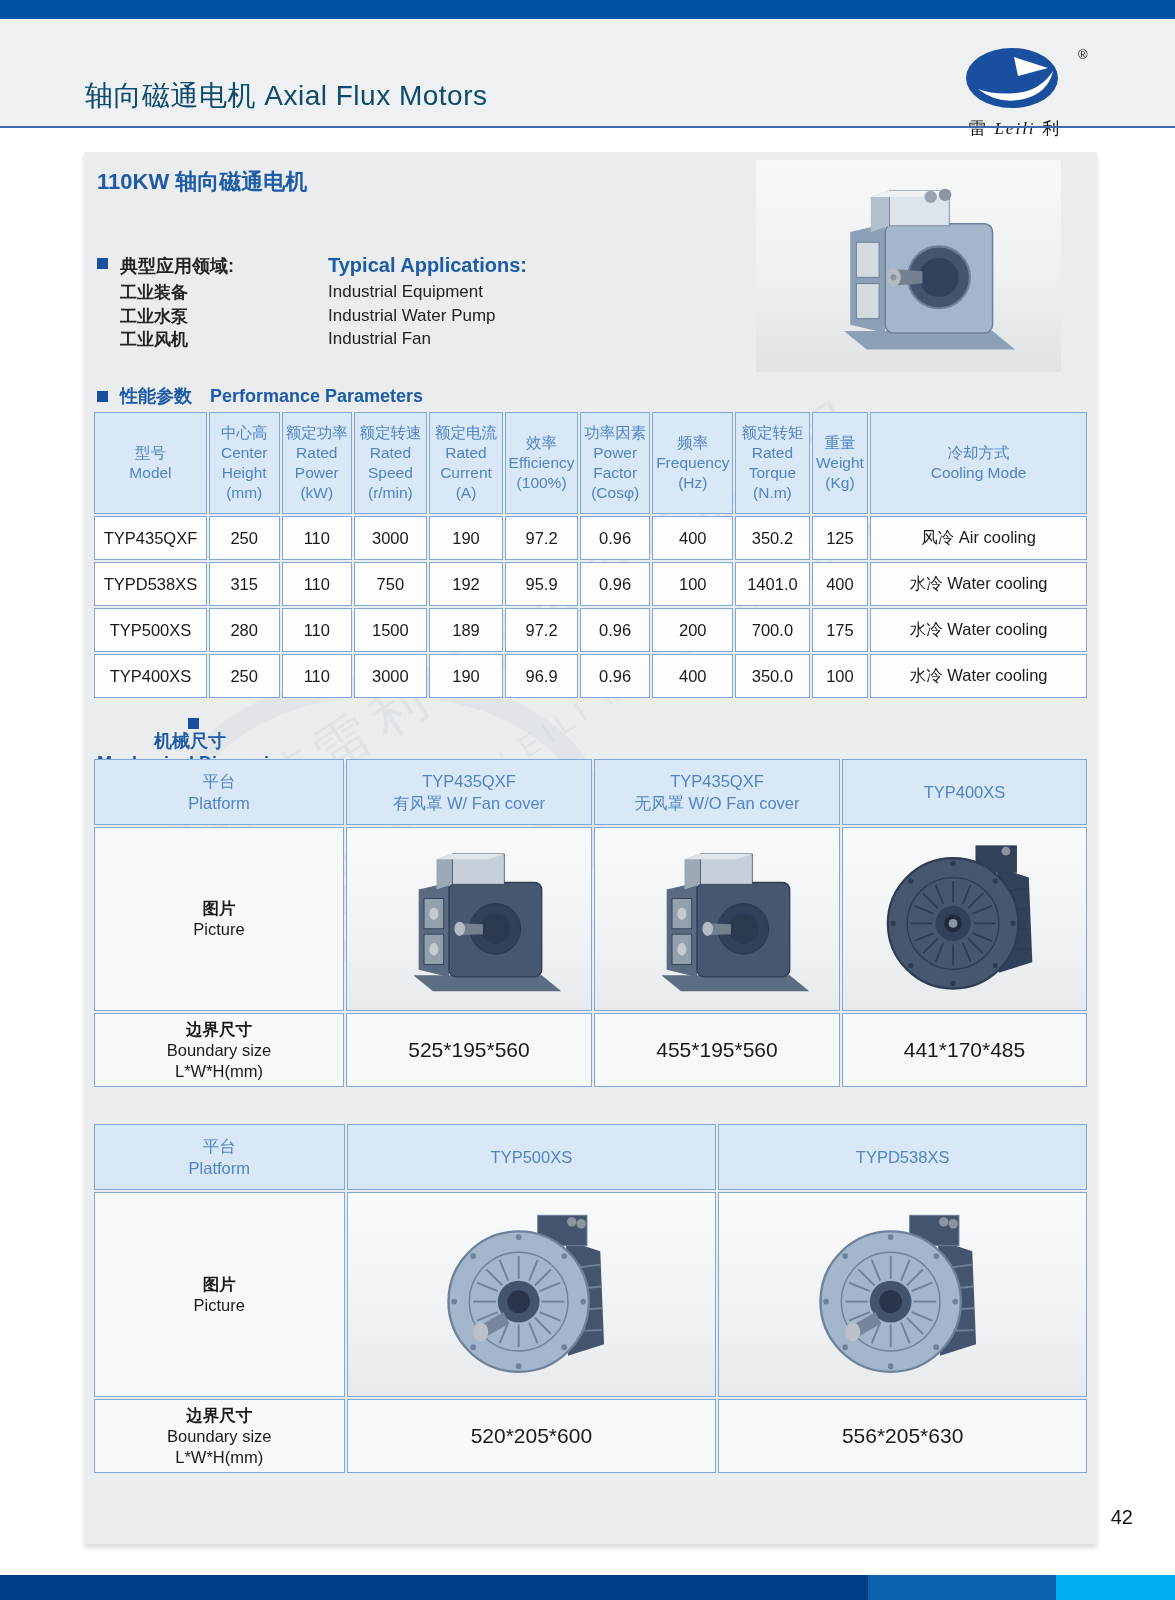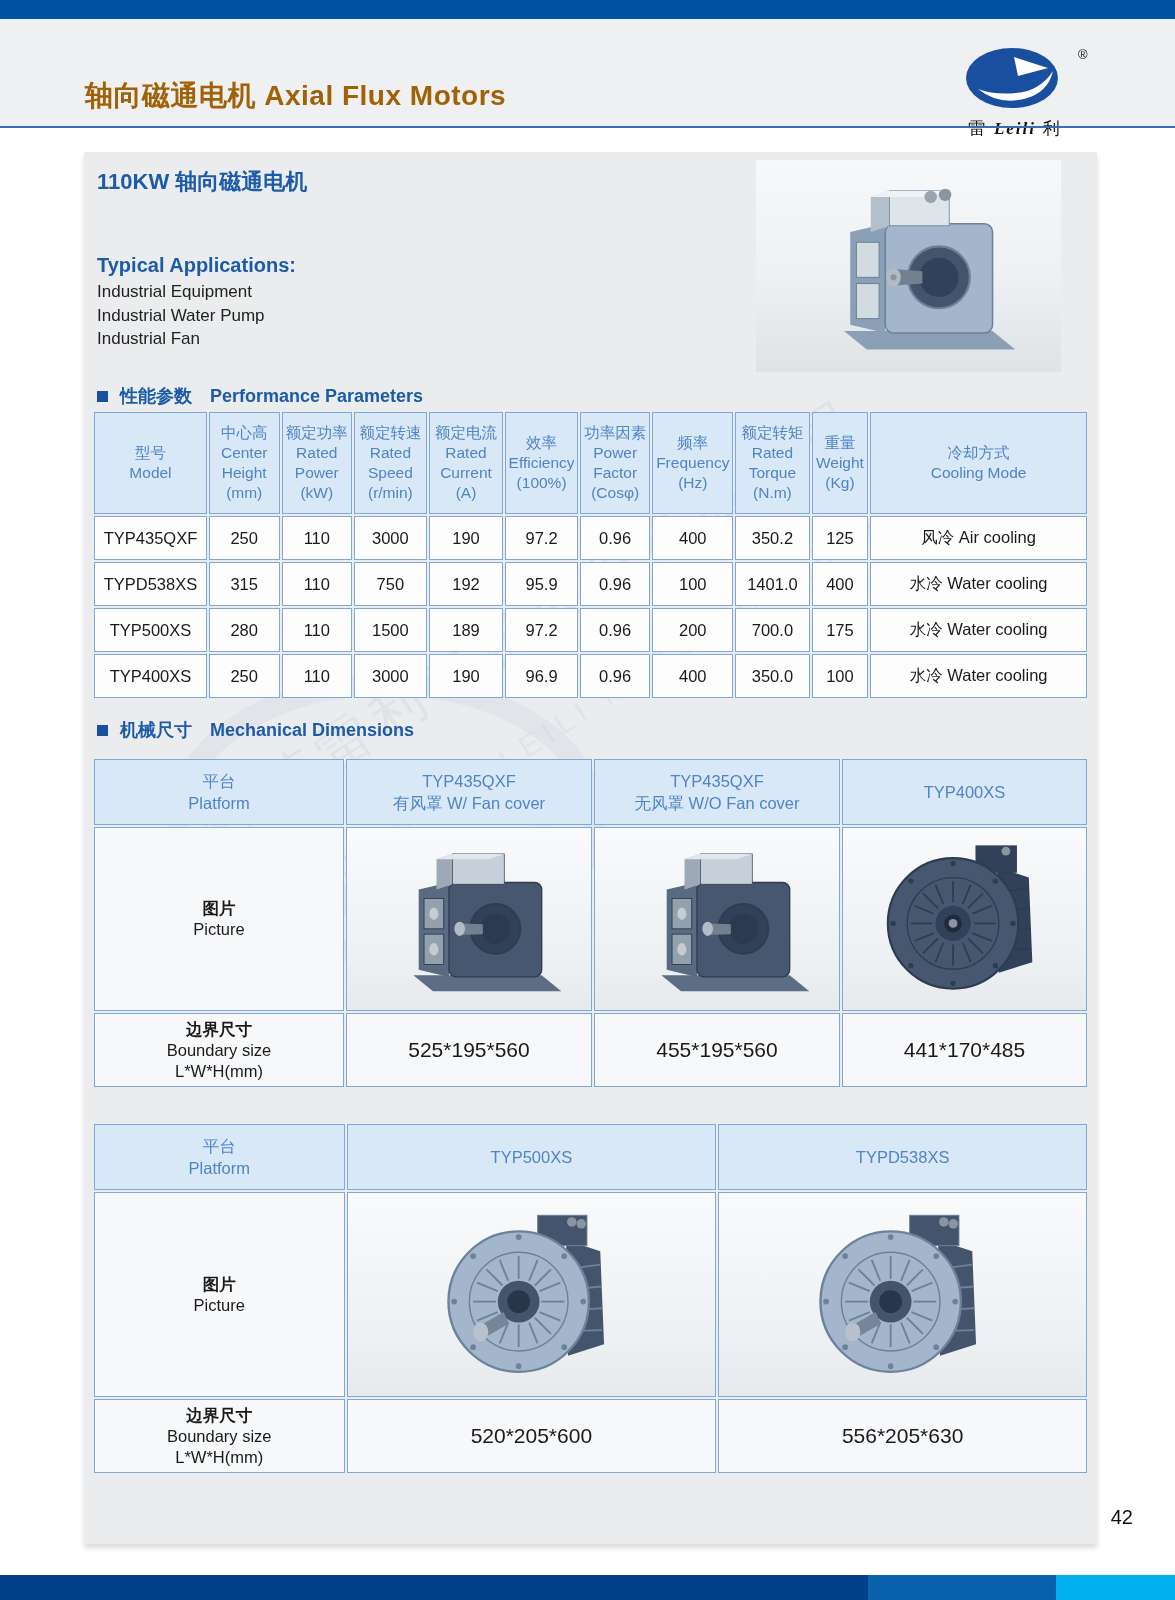--- a/index.html
+++ b/index.html
@@ -2,25 +2,25 @@
 <html><head>
 <meta charset="utf-8">
 <style>
   html,body{margin:0;padding:0;}
   body{width:1175px;height:1600px;background:#ffffff;font-family:"Liberation Sans",sans-serif;color:#1a1a1a;position:relative;overflow:hidden;}
   .page{position:absolute;inset:0;}
 
   
   .top-bar{position:absolute;left:0;top:0;width:1175px;height:19px;background:#0052a5;}
   .hdr{position:absolute;left:0;top:19px;width:1175px;height:107px;background:#eef0f2;}
-  .hdr-title{position:absolute;left:85px;top:58px;font-size:28px;font-weight:bold;color:#a16207;letter-spacing:.5px;}
+  .hdr-title{position:absolute;left:85px;top:58px;font-size:28px;font-weight:normal;color:#0c4a6e;letter-spacing:.5px;}
   .hdr-rule{position:absolute;left:0;top:126px;width:1175px;height:2px;background:#3a6db0;}
   .hdr-logo{position:absolute;left:940px;top:26px;width:150px;text-align:center;}
   .logo-caption{font-size:17px;color:#111;margin-top:2px;letter-spacing:2px;}
-  .logo-caption .script{font-family:"Liberation Serif",serif;font-style:italic;font-weight:bold;}
+  .logo-caption .script{font-family:"Liberation Serif",serif;font-style:italic;font-weight:normal;}
   .reg{position:absolute;left:122px;top:2px;font-size:13px;color:#111;}
 
   
   .panel{position:absolute;left:84px;top:152px;width:1013px;height:1392px;background:#eaecee;box-shadow:0 4px 5px rgba(0,0,0,.14);overflow:hidden;}
 
   .intro-title{position:absolute;left:13px;top:12px;font-size:22px;font-weight:bold;color:#1d5ba6;line-height:36px;}
 
   .apps{position:absolute;left:13px;top:102px;display:flex;}
   .bullet{display:inline-block;width:11px;height:11px;background:#1a4fa0;margin-right:12px;flex:none;position:relative;top:4px;}
   .apps-zh{width:231px;}
@@ -28,21 +28,21 @@
   .apps-items-zh{margin-left:23px;font-size:17px;font-weight:bold;color:#222;line-height:23.5px;margin-top:3px;}
   .apps-en .apps-head-en{font-size:20px;font-weight:bold;color:#1d5ba6;}
   .apps-items-en{font-size:17px;color:#222;line-height:23.5px;margin-top:3px;}
 
   .hero{position:absolute;left:672px;top:8px;width:305px;height:212px;background:linear-gradient(180deg,#f7f8f9 0%,#eef0f2 55%,#dfe3e6 100%);display:flex;align-items:center;justify-content:center;}
 
   .section-head{position:absolute;font-size:18px;font-weight:bold;color:#1d5ba6;display:flex;align-items:center;}
   .section-head .bullet{top:0;}
   .section-head .zh{margin-right:18px;}
   #sec-perf{left:13px;top:232px;}
-  #sec-mech{left:13px;top:566px;}
+  #sec-mech{left:13px;top:566px;flex-direction:column;}
 
   
   table{border-collapse:separate;border-spacing:2px;}
   .grid{position:absolute;left:8px;width:997px;}
   #perf-table{top:258px;}
   th,td{border:1px solid #7fa8d8;text-align:center;vertical-align:middle;padding:0;}
   th{background:#d9e8f6;color:#4f85c4;font-weight:normal;font-size:15.5px;line-height:20px;}
   #perf-table th{height:100px;}
   #perf-table td{background:#fdfdfe;font-size:16.5px;height:42px;color:#1a1a1a;}
   .h-zh,.h-en,.h-unit{display:block;}
@@ -110,20 +110,31 @@
     </svg>
     <div class="wm wm-zh">江苏雷利电机股份有限公司</div>
     <div class="wm wm-en">JIANGSU LEILI MOTOR CO.,LTD</div>
     <div class="wm-script">雷 Leili 利</div>
 
     <div class="intro-title">
       <div>110KW 轴向磁通电机</div>
     </div>
 
     <div class="apps">
+      <div class="apps-zh">
+        <div class="apps-head-zh">
+          <span class="bullet"></span>
+          <span>典型应用领域:</span>
+        </div>
+        <div class="apps-items-zh">
+          <div>工业装备</div>
+          <div>工业水泵</div>
+          <div>工业风机</div>
+        </div>
+      </div>
       <div class="apps-en">
         <div class="apps-head-en">Typical Applications:</div>
         <div class="apps-items-en">
           <div>Industrial Equipment</div>
           <div>Industrial Water Pump</div>
           <div>Industrial Fan</div>
         </div>
       </div>
     </div>
 

